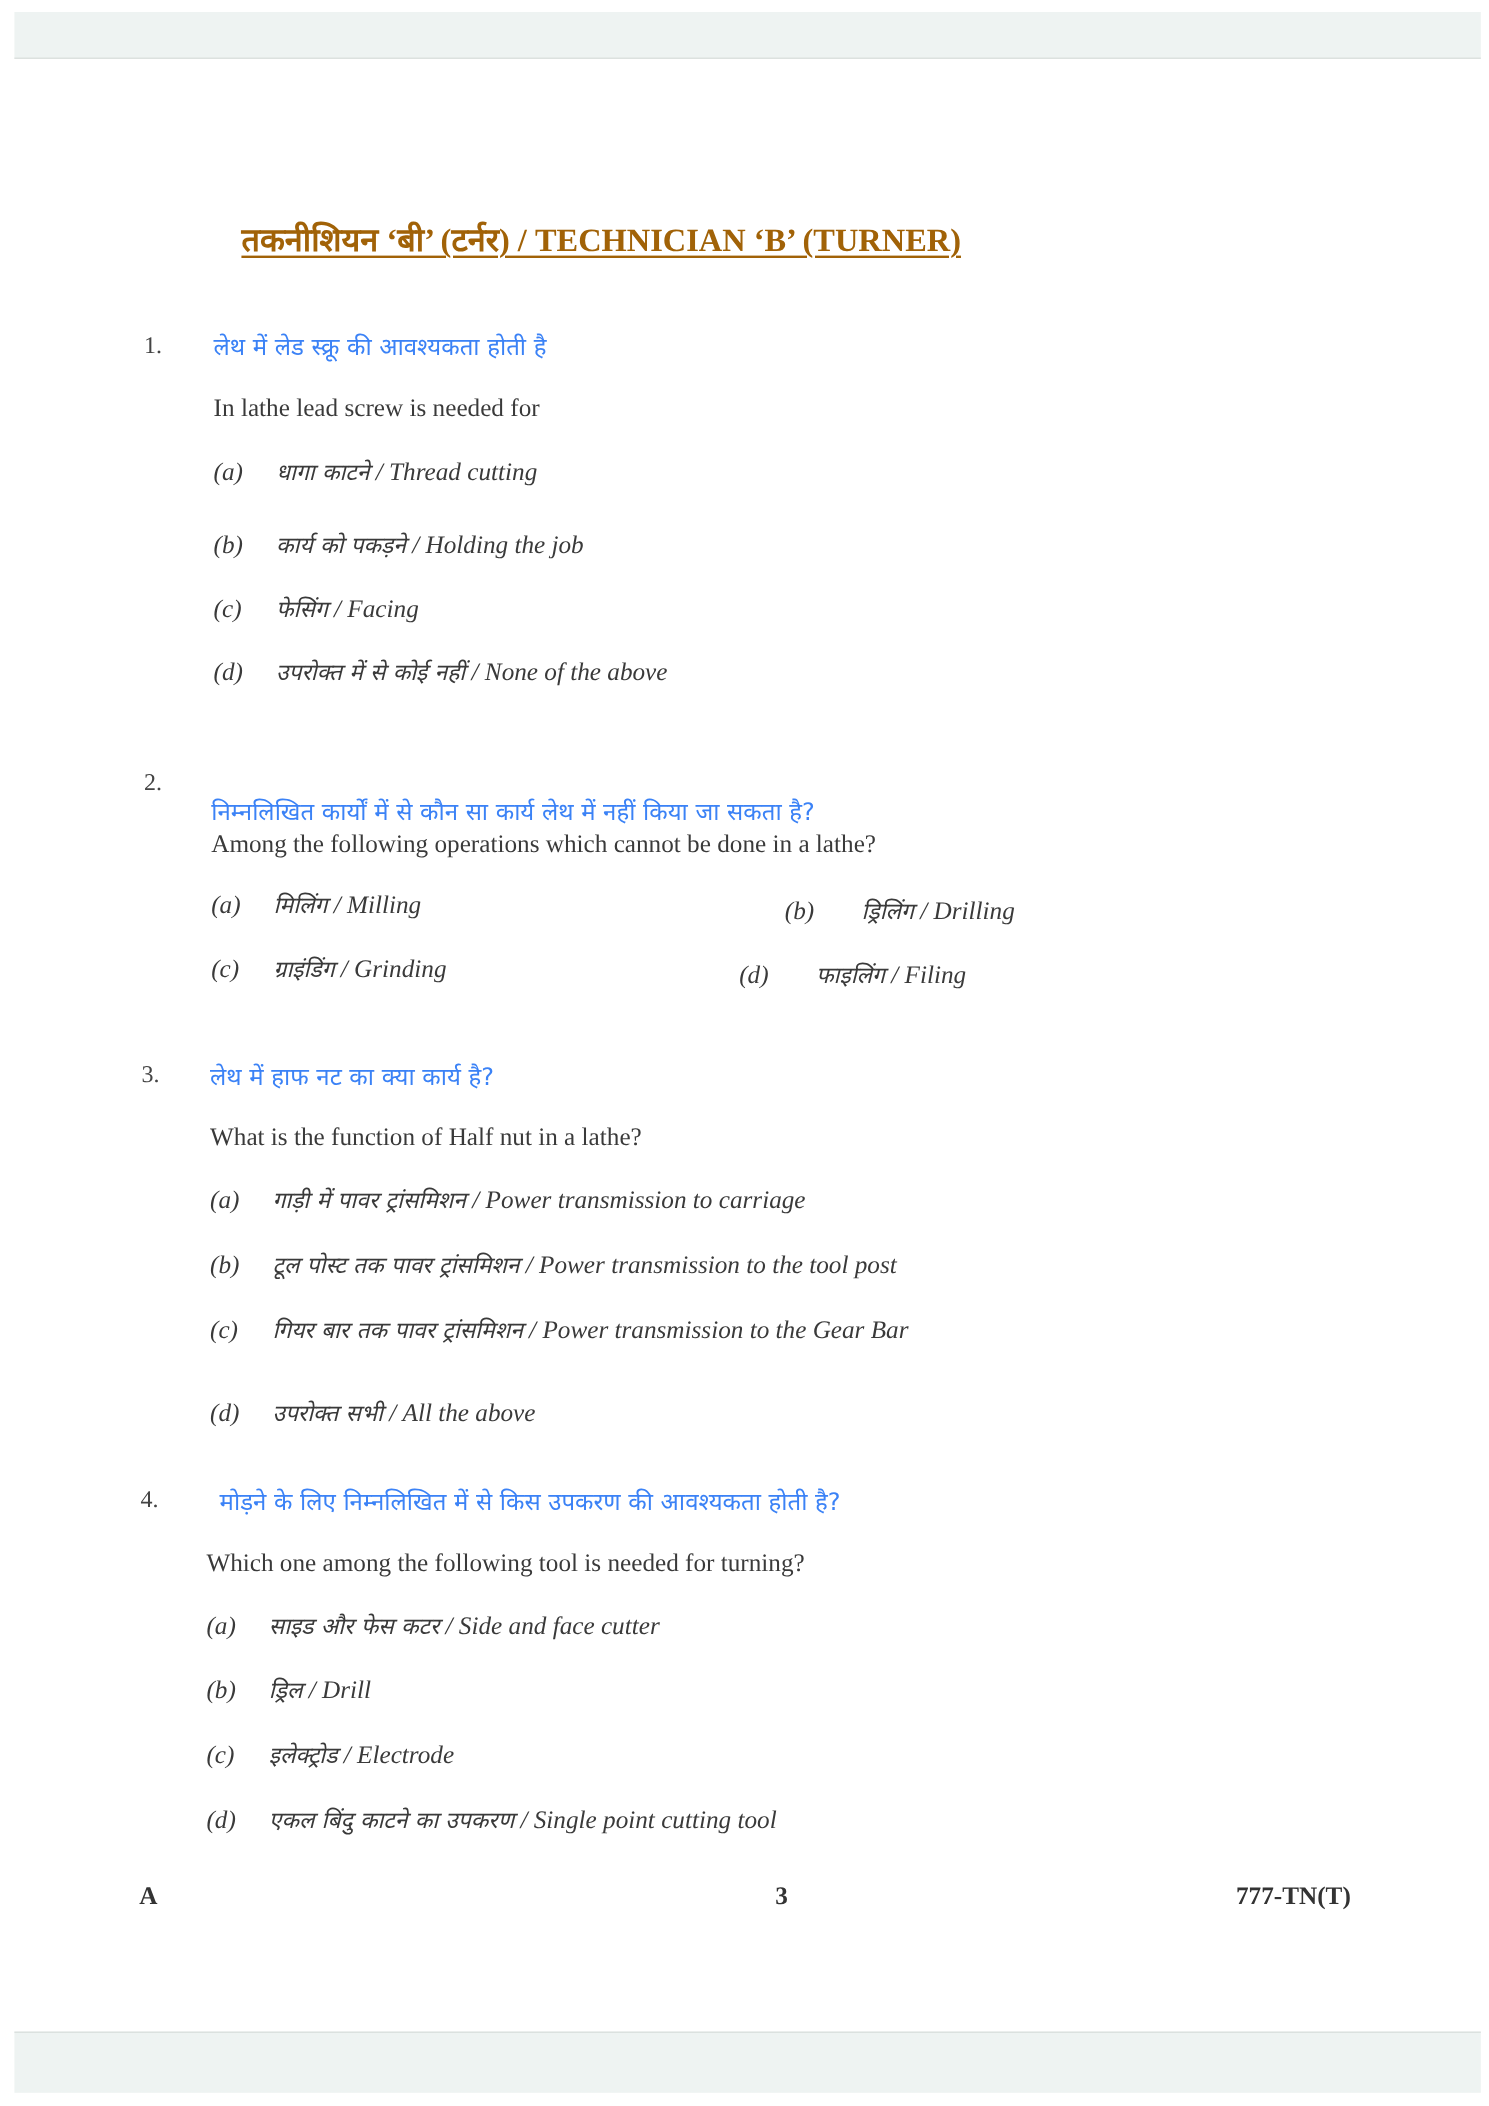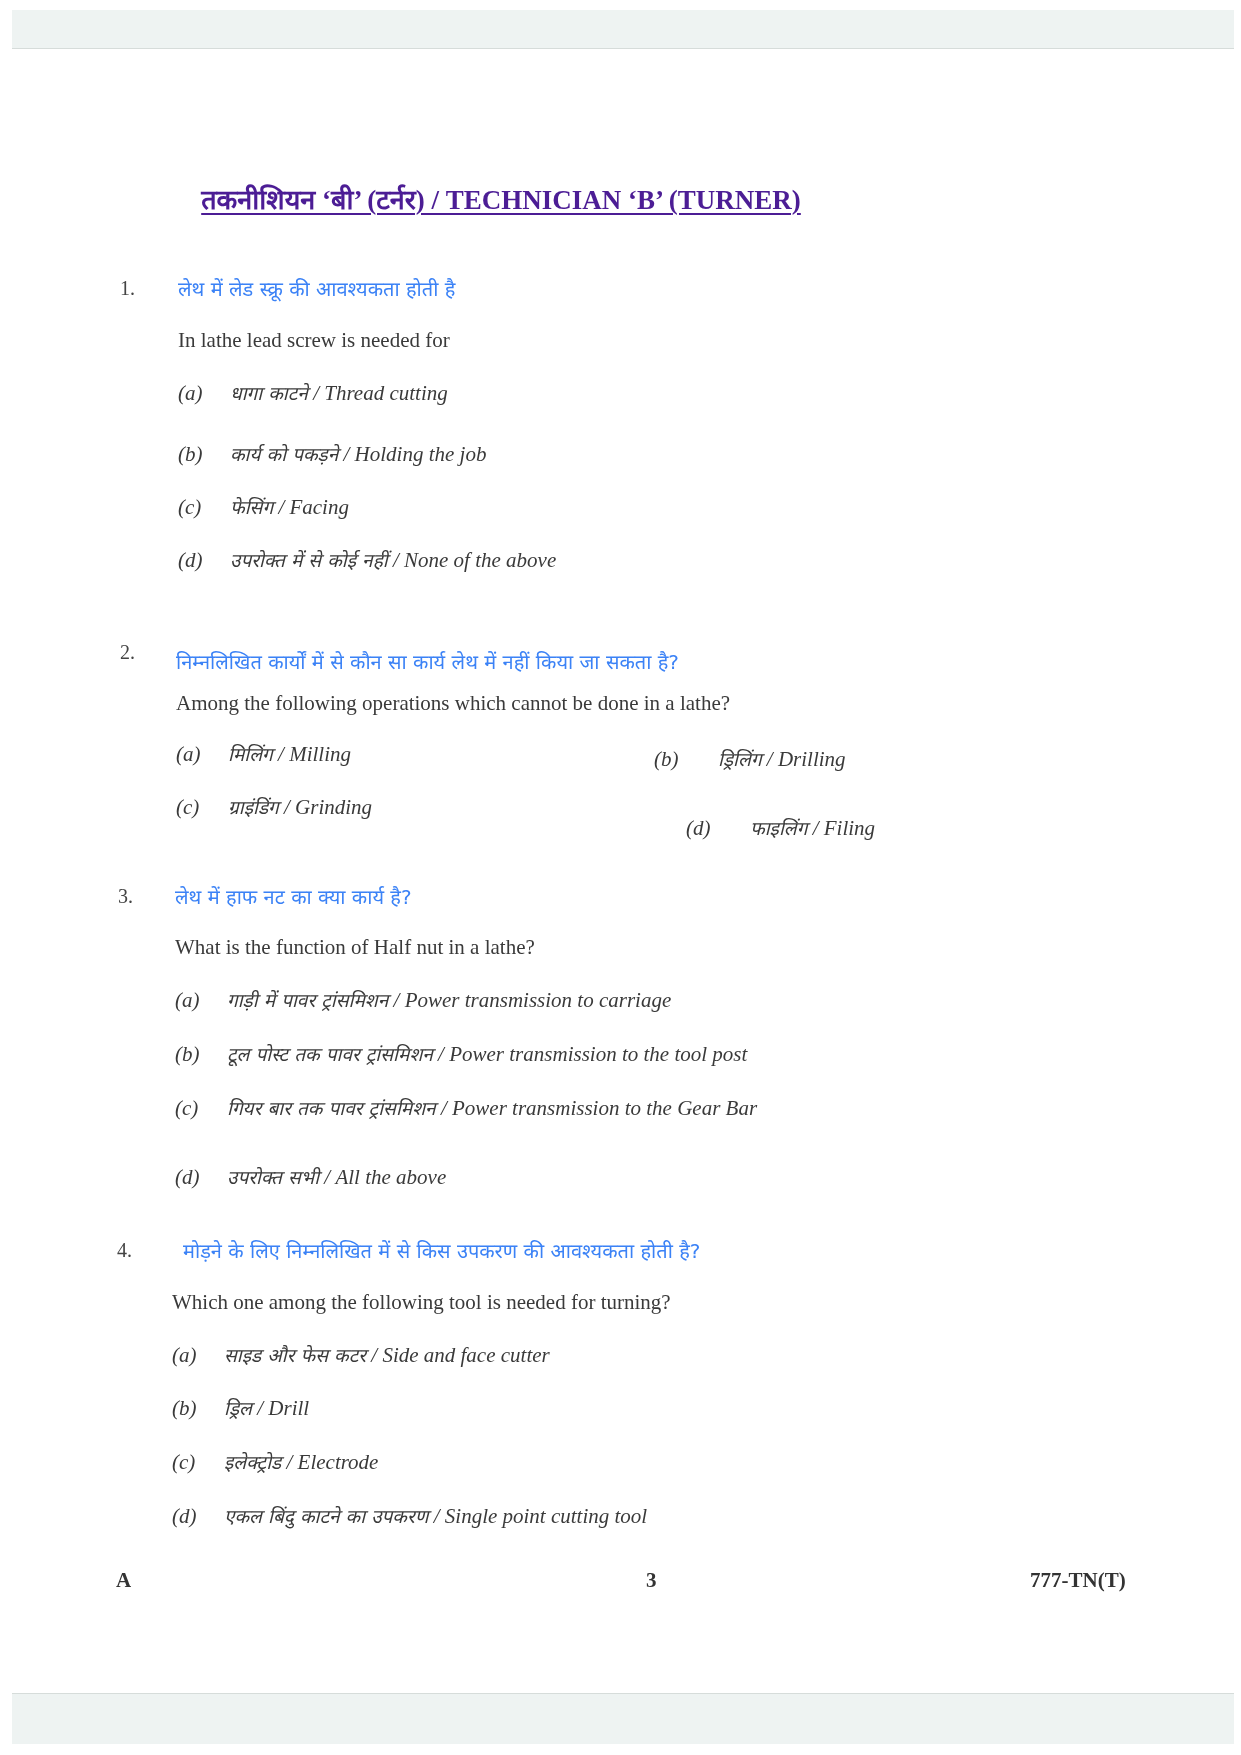--- a/index.html
+++ b/index.html
@@ -12,21 +12,21 @@
     .scan-band-top {
       position: absolute; left: 12px; top: 10px; width: 1222px; height: 38px;
       background: #eef3f2; border-bottom: 1px solid #d6dcda;
     }
     .scan-band-bottom {
       position: absolute; left: 12px; top: 1693px; width: 1222px; height: 50px;
       background: #eef3f2; border-top: 1px solid #d6dcda;
     }
     .page-title {
       position: absolute; left: 0; width: 1002px; top: 180px;
-      text-align: center; font-size: 27px; font-weight: bold; color: #4c1d95;
+      text-align: center; font-size: 27px; font-weight: bold; color: #a16207;
     }
     .page-title span { text-decoration: underline; text-underline-offset: 4px; text-decoration-thickness: 2px; }
     .q-num { position: absolute; font-size: 20px; color: #444; }
     .q-hindi { position: absolute; font-family: "DejaVu Sans", sans-serif; font-size: 20px; color: #3b82f6; }
     .q-eng { position: absolute; font-size: 21px; color: #3a3a3a; }
     .opt { position: absolute; font-size: 21px; color: #3a3a3a; white-space: nowrap; font-style: italic; }
     .opt .lbl { display: inline-block; width: 52px; }
     .opt .hi { font-family: "DejaVu Sans", sans-serif; font-size: 19px; }
     .footer { position: absolute; top: 1568px; font-size: 21px; font-weight: bold; color: #333; }
   </style>
@@ -42,26 +42,26 @@
   <div class="q-hindi" style="left:178px;top:275px;">लेथ में लेड स्क्रू की आवश्यकता होती है</div>
   <div class="q-eng" style="left:178px;top:328px;">In lathe lead screw is needed for</div>
   <div class="opt" style="left:178px;top:380px;"><span class="lbl">(a)</span><span class="hi">धागा काटने</span><span> / </span><span>Thread cutting</span></div>
   <div class="opt" style="left:178px;top:441px;"><span class="lbl">(b)</span><span class="hi">कार्य को पकड़ने</span><span> / </span><span>Holding the job</span></div>
   <div class="opt" style="left:178px;top:494px;"><span class="lbl">(c)</span><span class="hi">फेसिंग</span><span> / </span><span>Facing</span></div>
   <div class="opt" style="left:178px;top:547px;"><span class="lbl">(d)</span><span class="hi">उपरोक्त में से कोई नहीं</span><span> / </span><span>None of the above</span></div>
 </div>
 
 <div>
   <div class="q-num" style="left:120px;top:641px;">2.</div>
-  <div class="q-hindi" style="left:176px;top:648px;">निम्नलिखित कार्यों में से कौन सा कार्य लेथ में नहीं किया जा सकता है?</div>
+  <div class="q-hindi" style="left:176px;top:662px;">निम्नलिखित कार्यों में से कौन सा कार्य लेथ में नहीं किया जा सकता है?</div>
   <div class="q-eng" style="left:176px;top:691px;">Among the following operations which cannot be done in a lathe?</div>
   <div class="opt" style="left:176px;top:741px;"><span class="lbl">(a)</span><span class="hi">मिलिंग</span><span> / </span><span>Milling</span></div>
   <div class="opt" style="left:654px;top:746px;"><span class="lbl" style="width:64px;">(b)</span><span class="hi">ड्रिलिंग</span><span> / </span><span>Drilling</span></div>
   <div class="opt" style="left:176px;top:794px;"><span class="lbl">(c)</span><span class="hi">ग्राइंडिंग</span><span> / </span><span>Grinding</span></div>
-  <div class="opt" style="left:686px;top:799px;margin-top:16px;"><span class="lbl" style="width:64px;">(d)</span><span class="hi">फाइलिंग</span><span> / </span><span>Filing</span></div>
+  <div class="opt" style="left:616px;top:799px;"><span class="lbl" style="width:64px;">(d)</span><span class="hi">फाइलिंग</span><span> / </span><span>Filing</span></div>
 </div>
 
 <div>
   <div class="q-num" style="left:118px;top:885px;">3.</div>
   <div class="q-hindi" style="left:175px;top:883px;">लेथ में हाफ नट का क्या कार्य है?</div>
   <div class="q-eng" style="left:175px;top:935px;">What is the function of Half nut in a lathe?</div>
   <div class="opt" style="left:175px;top:987px;"><span class="lbl">(a)</span><span class="hi">गाड़ी में पावर ट्रांसमिशन</span><span> / </span><span>Power transmission to carriage</span></div>
   <div class="opt" style="left:175px;top:1041px;"><span class="lbl">(b)</span><span class="hi">टूल पोस्ट तक पावर ट्रांसमिशन</span><span> / </span><span>Power transmission to the tool post</span></div>
   <div class="opt" style="left:175px;top:1095px;"><span class="lbl">(c)</span><span class="hi">गियर बार तक पावर ट्रांसमिशन</span><span> / </span><span>Power transmission to the Gear Bar</span></div>
   <div class="opt" style="left:175px;top:1147px;margin-top:17px;"><span class="lbl">(d)</span><span class="hi">उपरोक्त सभी</span><span> / </span><span>All the above</span></div>

